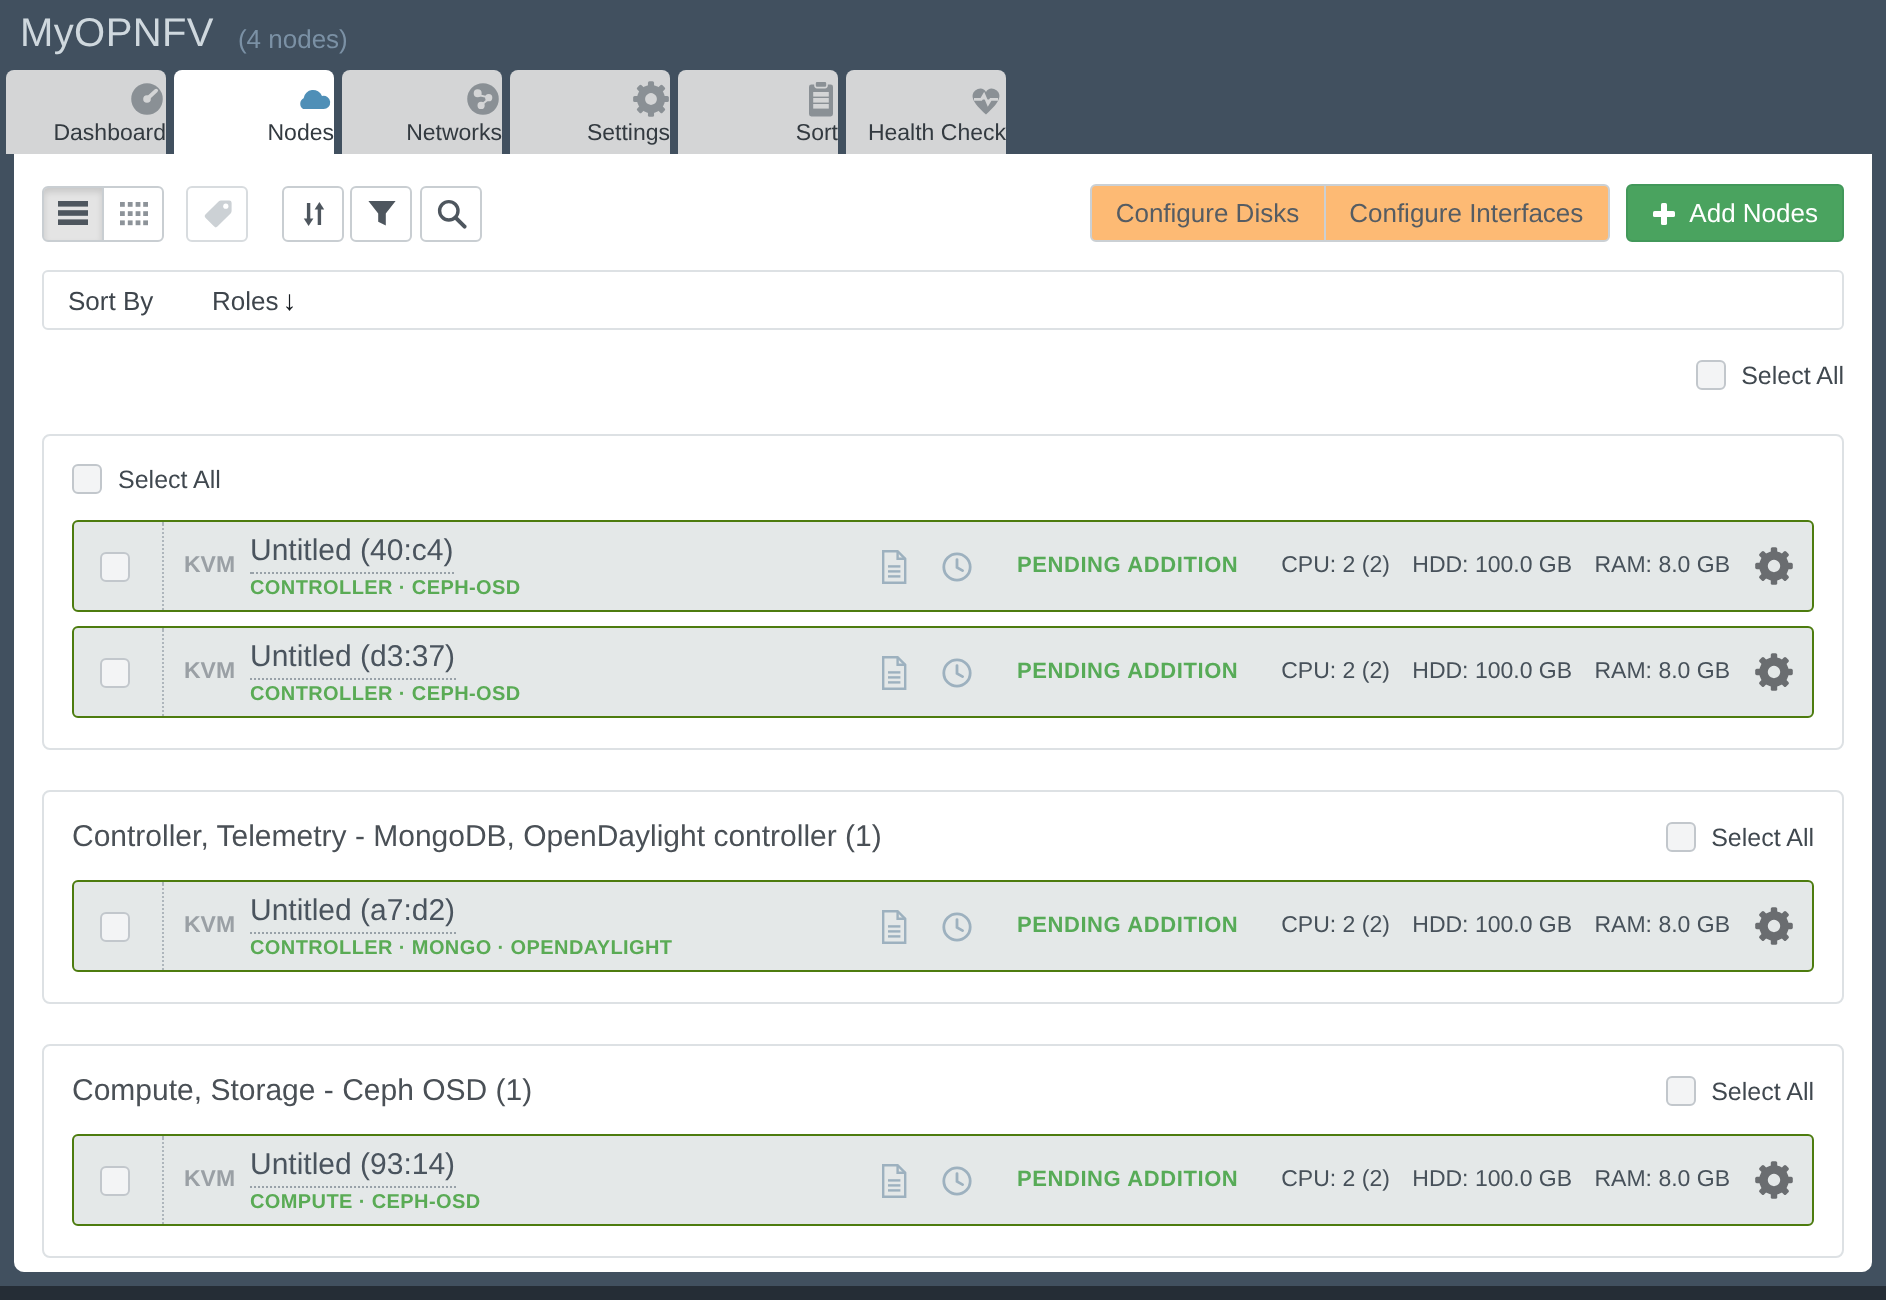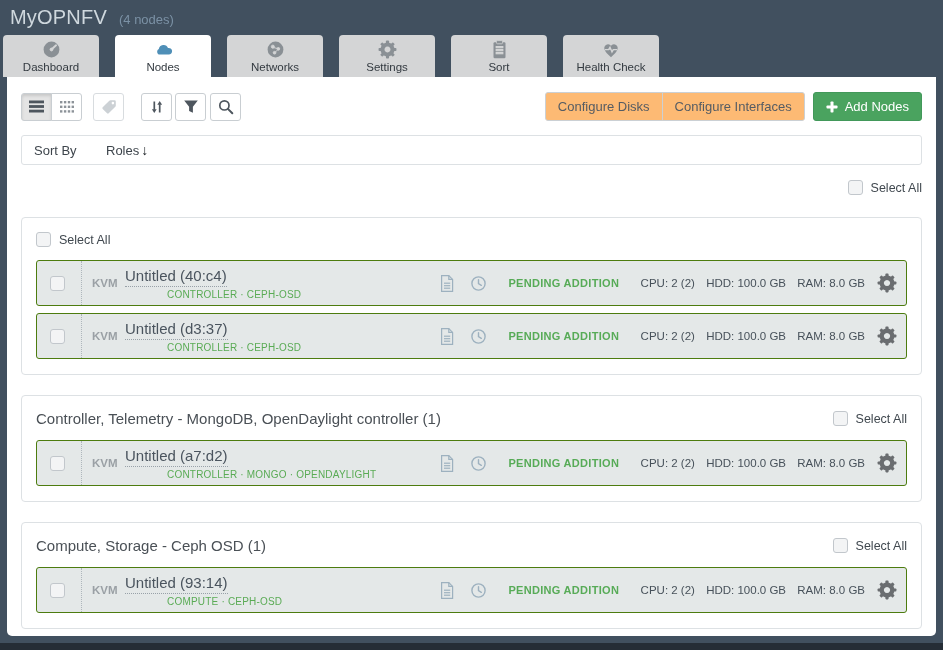--- a/index.html
+++ b/index.html
@@ -11,23 +11,23 @@
     overflow: hidden;
     color: #40484f;
   }
   
   .topbar { height: 35px; display: flex; align-items: center; padding-left: 10px; }
   .topbar .title { font-size: 20px; color: #cfd8de; font-weight: 400; letter-spacing: .2px; }
   .topbar .subtitle { font-size: 13px; color: #7b91a5; margin-left: 12px; margin-top: 3px; }
 
   .tabs { height: 42px; display: flex; padding-left: 3px; }
   .tab {
-    width: 96px; height: 42px; margin-right: 16px;
+    width: 80px; height: 42px; margin-right: 4px;
     background: #d4d5d6; border-radius: 4px 4px 0 0;
-    display: flex; flex-direction: column; align-items: center;
+    display: flex; flex-direction: column; align-items: flex-end;
     cursor: pointer;
   }
   .tab .tic { margin-top: 5px; height: 19px; display: flex; align-items: center; }
   .tab .tlabel { font-size: 11.5px; color: #333a40; margin-top: 2px; }
   .tab.active { background: #ffffff; }
   .tic svg .g { fill: #8a9095; }
   .tic svg .bgc { fill: #d4d5d6; stroke: #d4d5d6; }
   .tab.active .tic svg .g { fill: #4f8fb7; }
 
   
@@ -100,21 +100,21 @@
   }
   .node + .node { margin-top: 7px; }
   .node .cb { margin-left: 13px; }
   .vdiv { border-left: 1px dotted #aeb6bc; align-self: stretch; margin-left: 16px; }
   .hv { font-size: 11.5px; font-weight: 700; color: #9aa0a5; margin-left: 10px; width: 28px; }
   .nameblk { margin-left: 5px; width: 314px; display: flex; flex-direction: column; }
   .nname {
     font-size: 15px; color: #4a545e; align-self: flex-start;
     border-bottom: 1px dotted #98a1a8; padding-bottom: 1px; cursor: pointer; line-height: 1.2;
   }
-  .nroles { font-size: 10px; font-weight: 400; color: #5aab55; letter-spacing: .2px; margin-top: 2px; margin-left: 42px; }
+  .nroles { font-size: 10px; font-weight: 700; color: #5aab55; letter-spacing: .2px; margin-top: 2px; }
   .nic { display: inline-flex; cursor: pointer; }
   .nic.hist { margin-left: 15px; }
   .status { flex: 1; text-align: center; font-size: 11px; font-weight: 700; color: #57ab57; letter-spacing: .3px; }
   .stats { font-size: 11.5px; color: #47515a; white-space: nowrap; }
   .stats span + span { margin-left: 8px; }
   .gearbtn { margin-left: 12px; margin-right: 9px; display: inline-flex; cursor: pointer; }
 </style>
 </head>
 <body>
 

